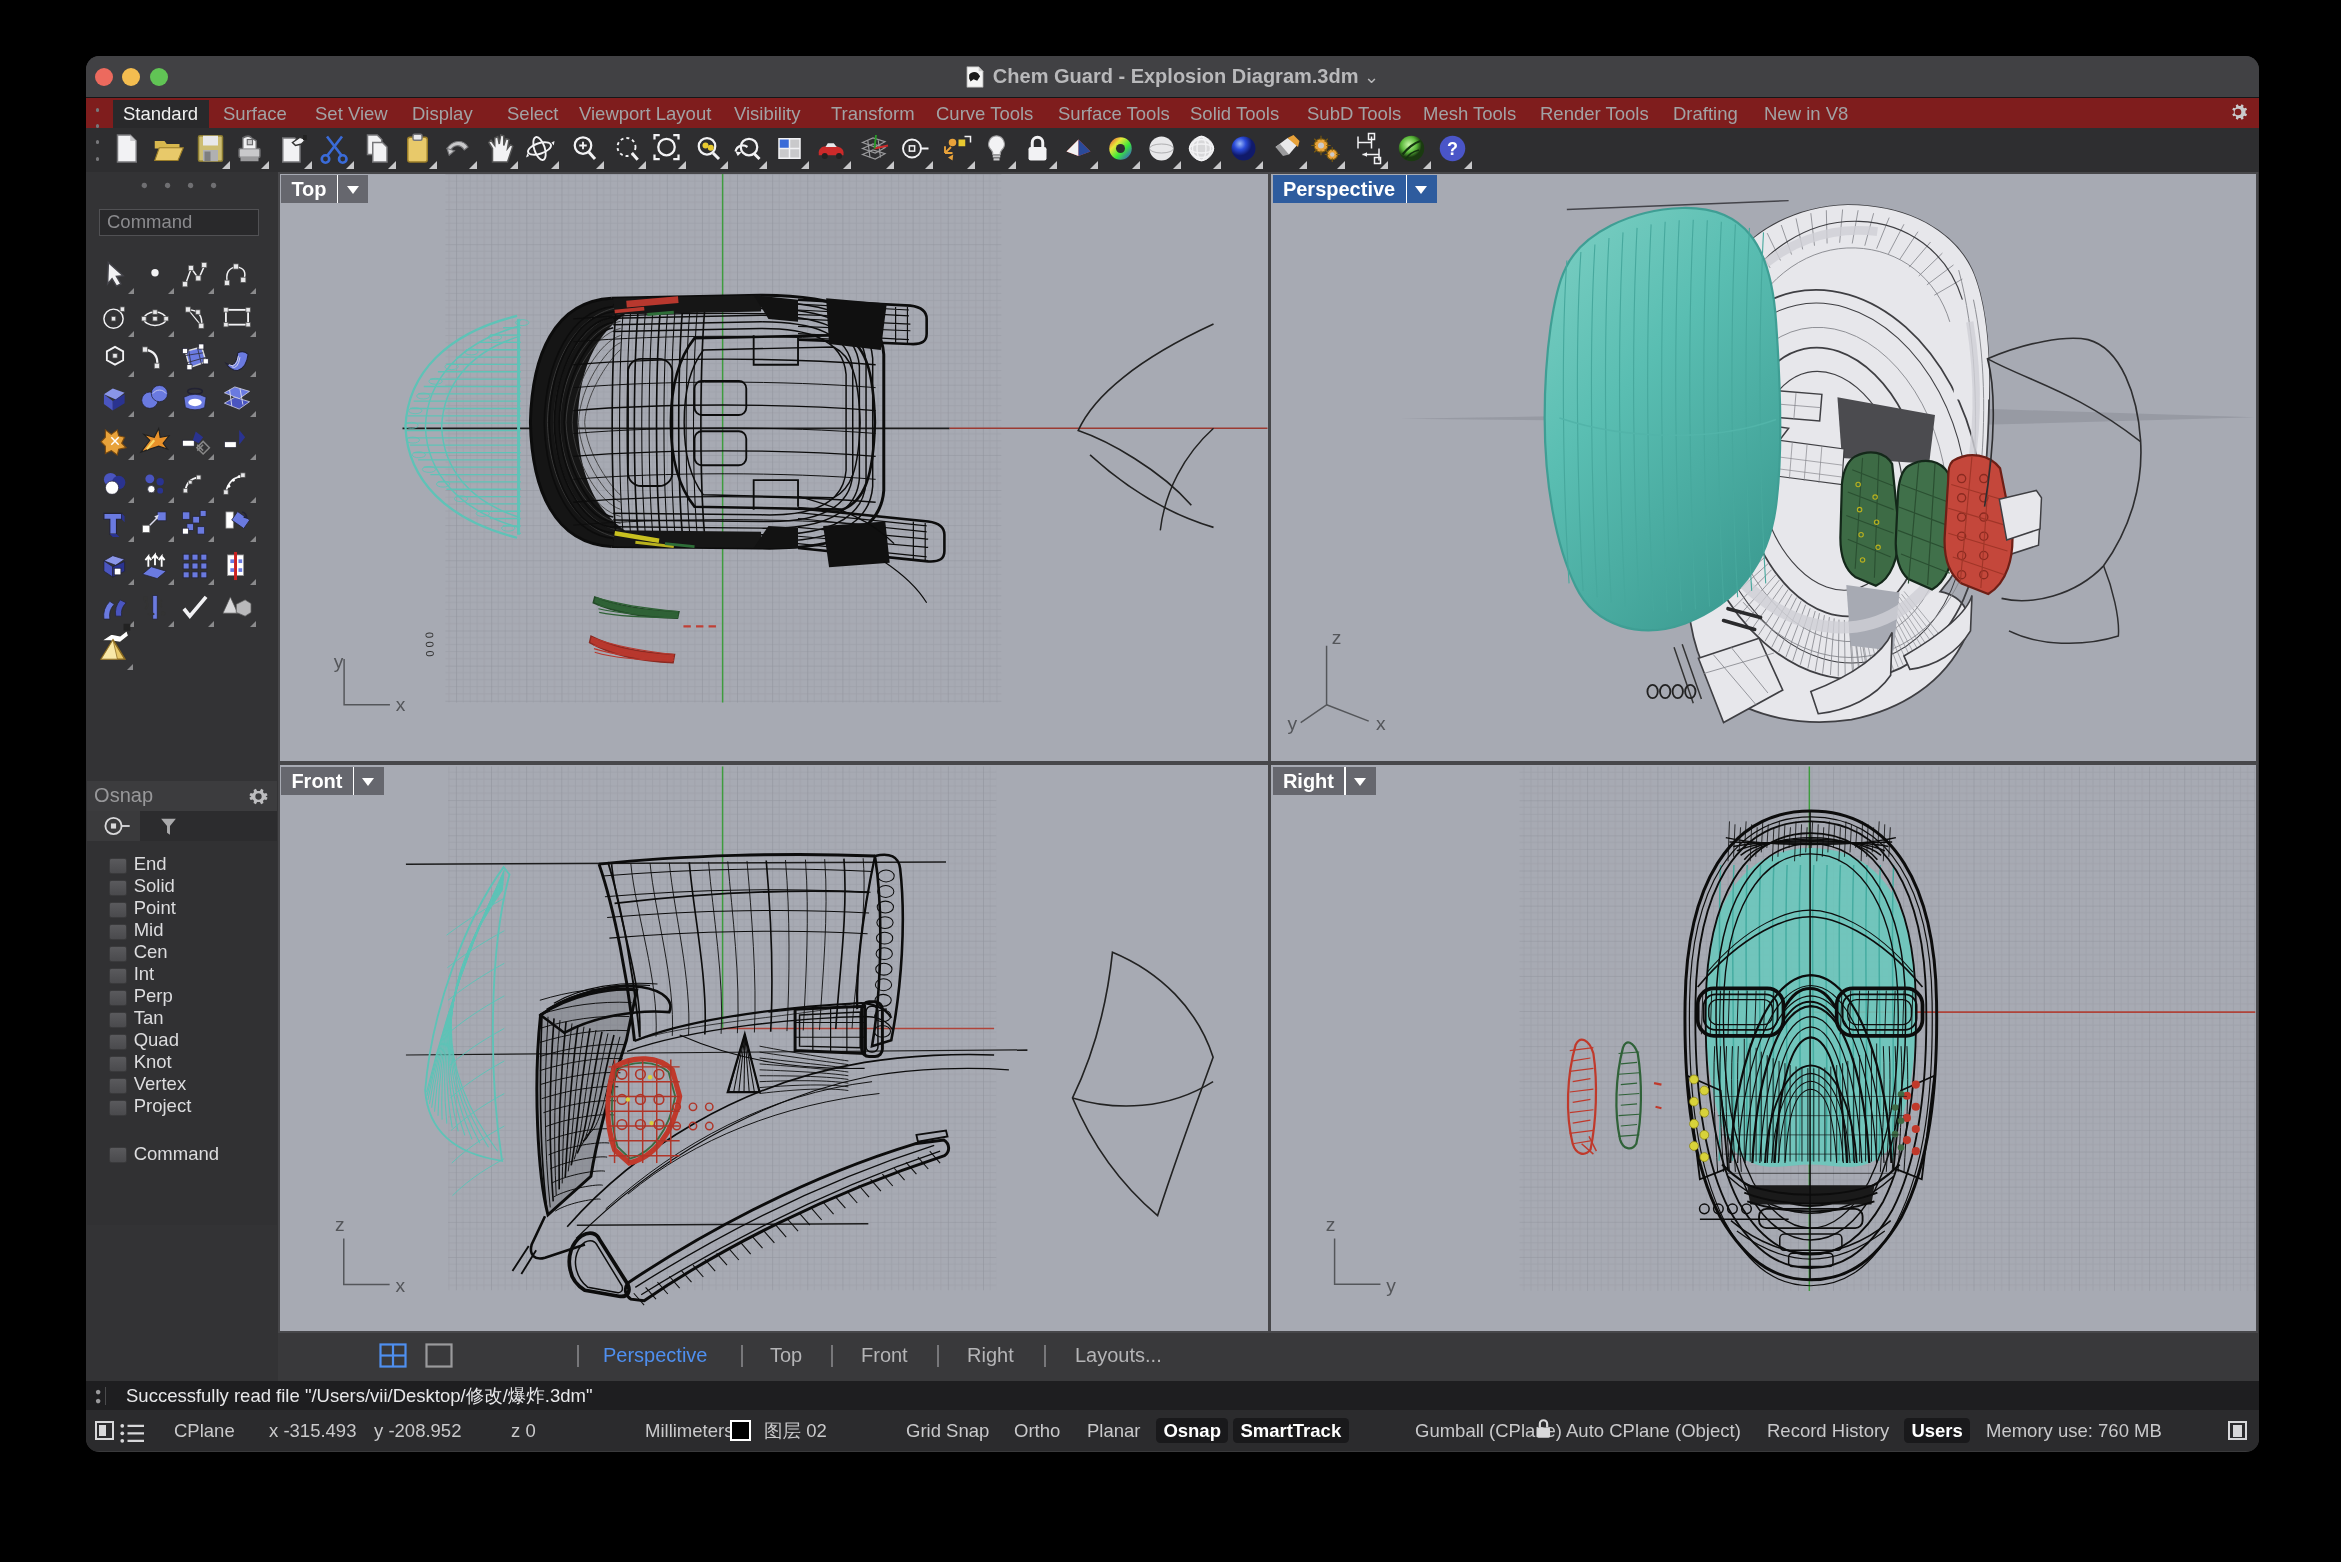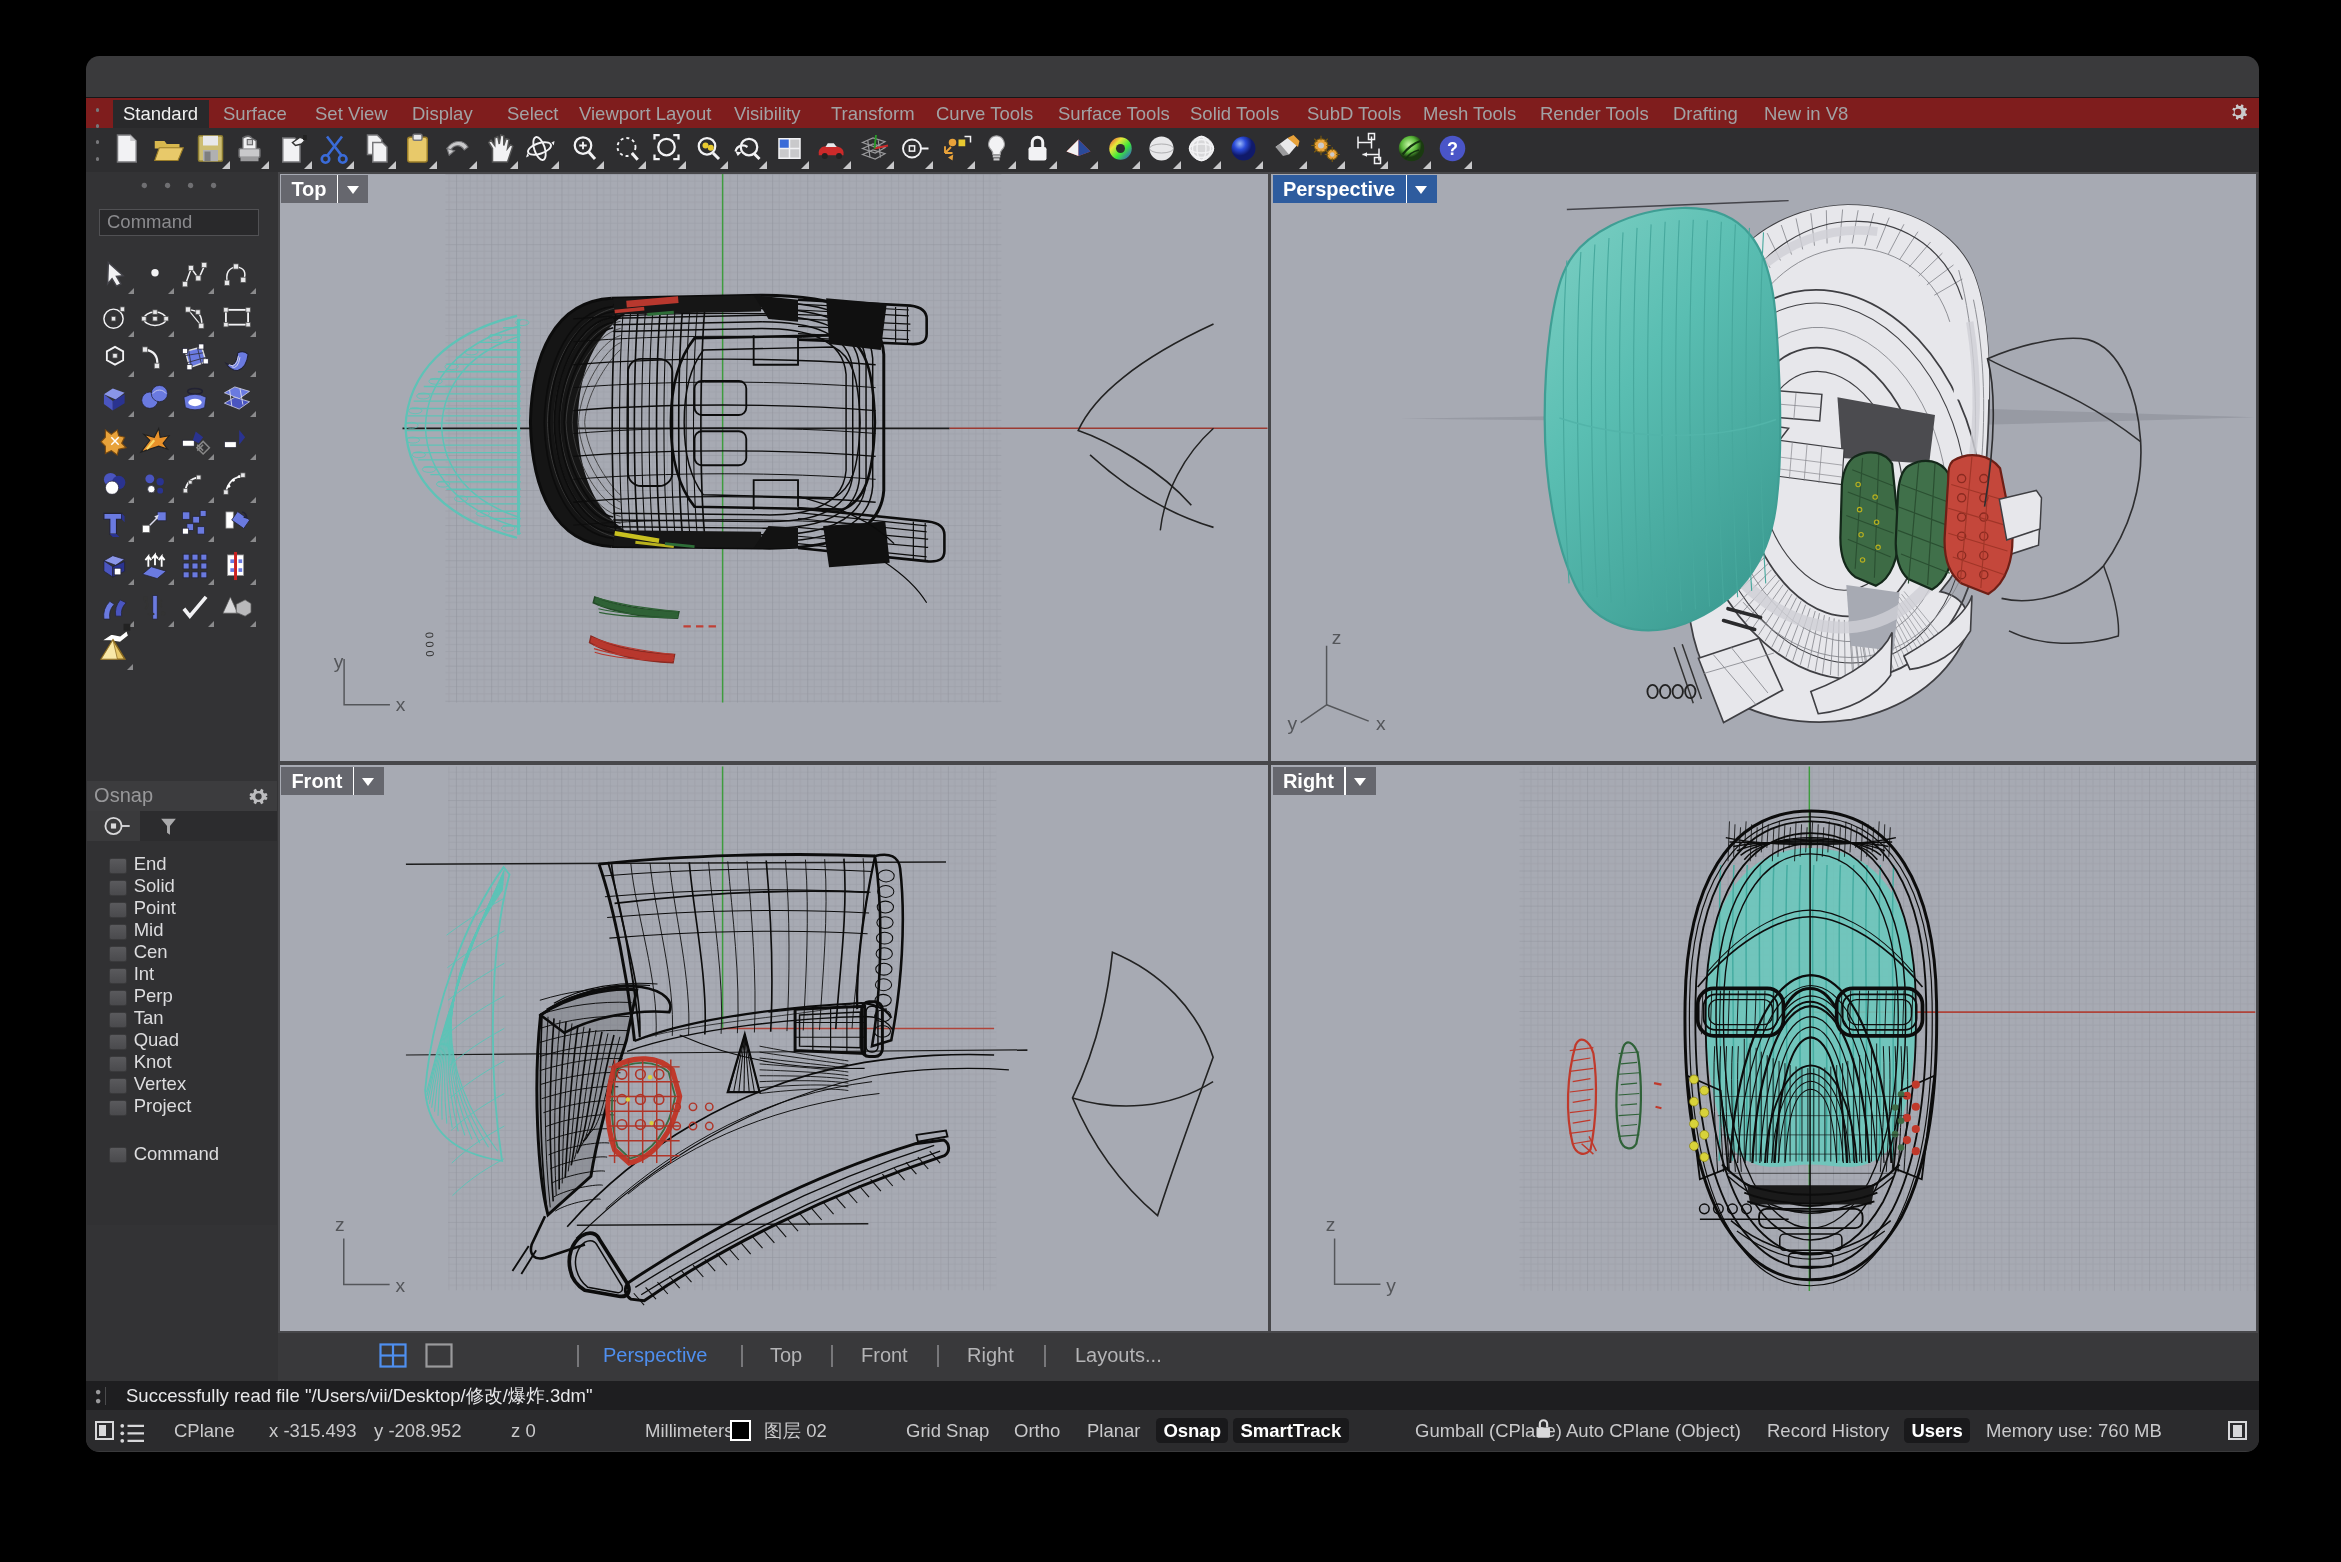--- a/index.html
+++ b/index.html
@@ -79,20 +79,30 @@
   border-right:1.5px solid #4a4a4c; padding-right:10.4px; }
 #cmdline .txt { position:absolute; left:40px; }
 #statusbar { position:absolute; left:0; top:1354px; width:100%; height:41px; background:#2b2b2d;
   font-size:18.5px; color:#c9c9cb; }
 .st { position:absolute; top:0; line-height:41px; }
 .stbox { background:#19191b; border-radius:4.4px; padding:2.2px 7.4px; font-weight:bold; color:#fff; }
 </style>
 </head>
 <body>
 <div id="win">
+  <div id="titlebar">
+    <div class="tl t1"></div>
+      <div class="tl t2"></div>
+      <div class="tl t3"></div>
+    <div id="titletext"><svg id="doco" viewBox="0 0 24 30">
+          <path d="M1 1h16l6 6v22H1z" fill="#f5f5f5" stroke="#999" stroke-width="1"></path>
+          <path d="M17 1l6 6h-6z" fill="#cccccc"></path>
+          <path d="M4 12c3-4 8-5 12-2l3 4-4 6-5-2-4 3-2-4z" fill="#1a1a1a"></path>
+        </svg>Chem Guard - Explosion Diagram.3dm <span style="font-weight:normal;font-size:18px;">⌄</span></div>
+  </div>
   <div id="tabrow">
       <div id="tabactive"></div>
       <div class="tab active" style="left: 37px;">Standard</div>
       <div class="tab" style="left: 137px;">Surface</div>
       <div class="tab" style="left: 229px;">Set View</div>
       <div class="tab" style="left: 326px;">Display</div>
       <div class="tab" style="left: 421px;">Select</div>
       <div class="tab" style="left: 493px;">Viewport Layout</div>
       <div class="tab" style="left: 648px;">Visibility</div>
       <div class="tab" style="left: 745px;">Transform</div>

